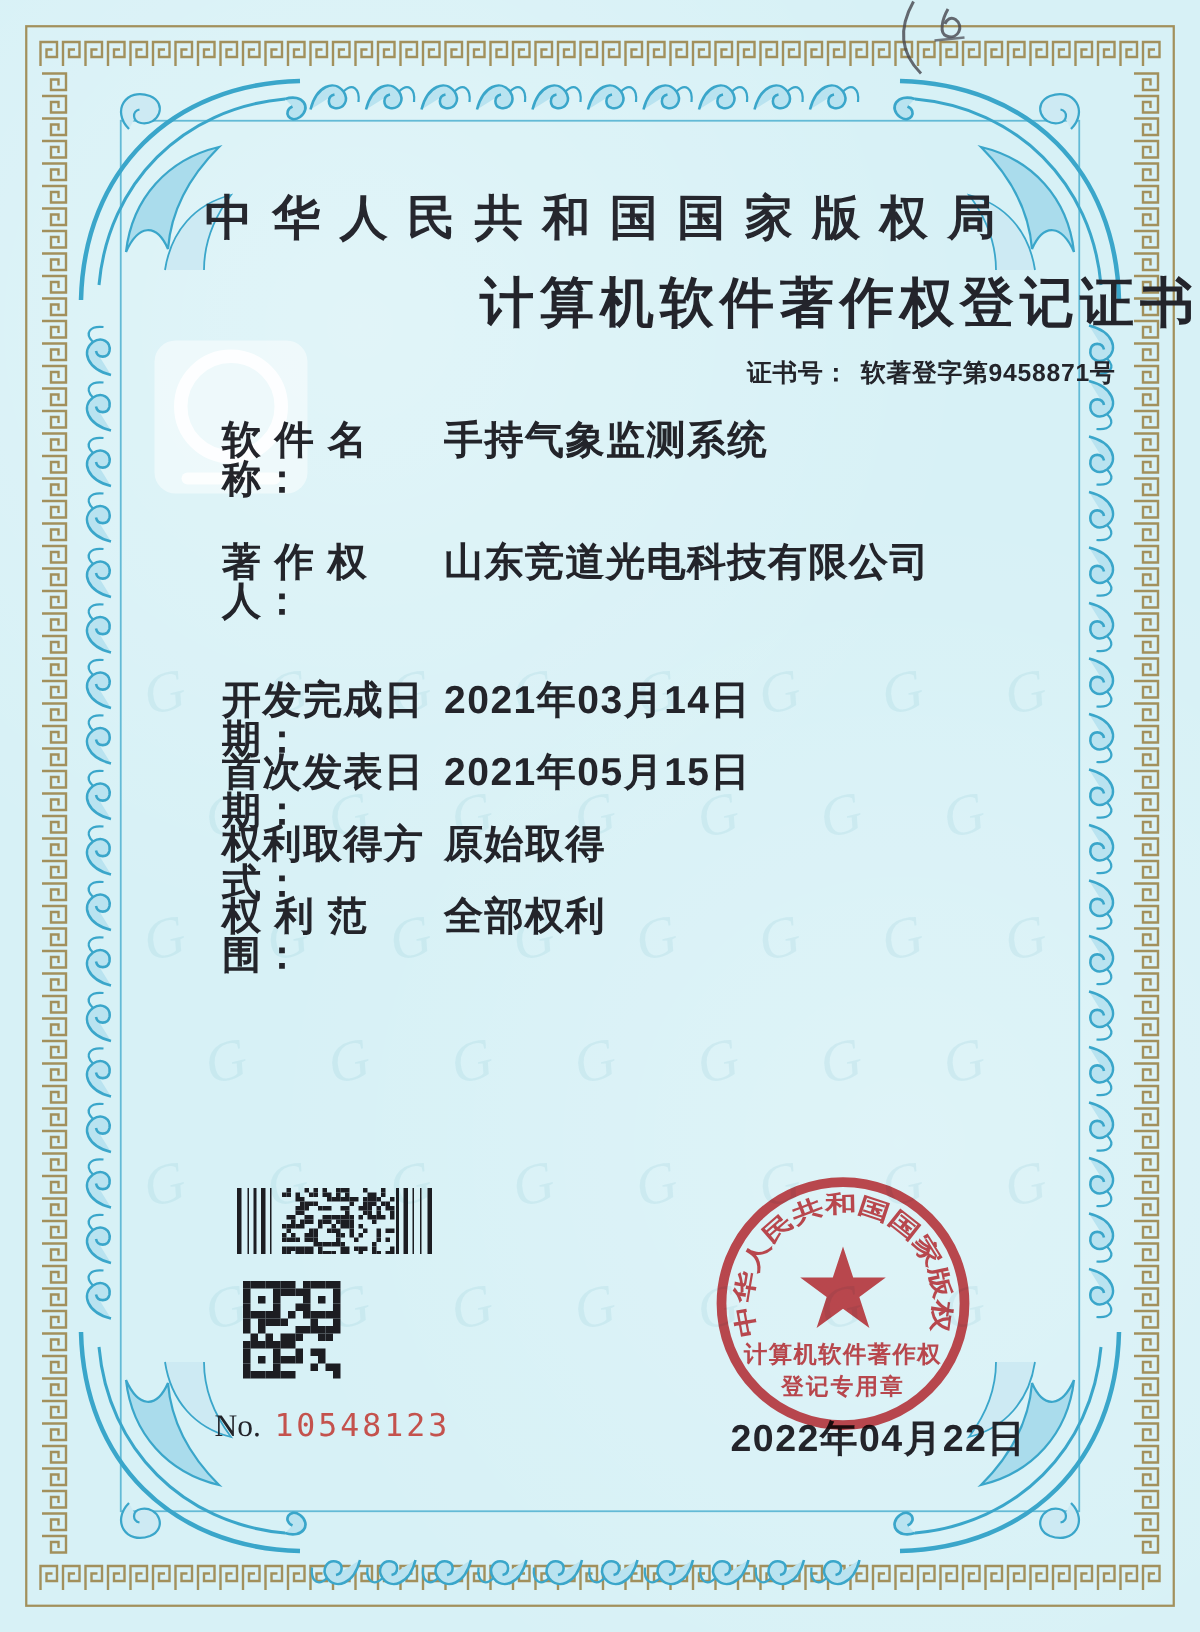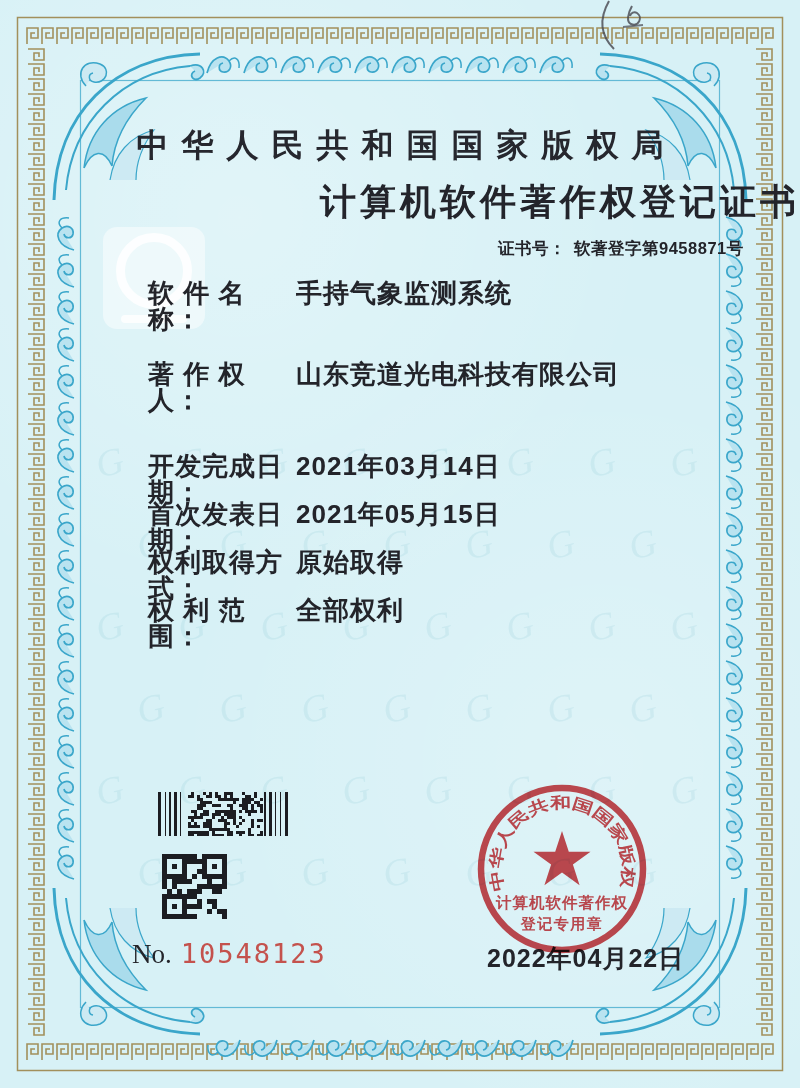--- a/index.html
+++ b/index.html
@@ -33,21 +33,21 @@
   .certno{left:498px;top:238px;font-size:16.5px;font-weight:700;letter-spacing:.5px;}
   .certno .v{margin-left:8px;}
   .field-row{left:104px;width:640px;font-size:26px;font-weight:700;letter-spacing:1px;line-height:26px;margin-left:44px;}
   .field-label{display:inline-block;width:148px;vertical-align:top;}
   .field-value{display:inline-block;vertical-align:top;}
   .field-value2{margin-left:148px;}
   .statement{left:76px;top:690px;width:646px;font-size:19.5px;font-weight:700;
       line-height:45px;letter-spacing:1px;text-indent:2.3em;text-align:justify;}
   .barcode{left:158px;top:792px;z-index:2;}
   .qr{left:162px;top:854px;z-index:2;}
-  .serial{left:132px;top:938px;font-size:27px;z-index:2;
+  .serial{left:143px;top:938px;font-size:21px;z-index:2;
       font-family:"Liberation Serif","DejaVu Serif",serif;}
   .serial .num{color:#c4524d;font-family:"DejaVu Sans Mono",monospace;letter-spacing:2px;margin-left:9px;}
   .issue-date{left:487px;top:942px;font-size:25px;font-weight:700;letter-spacing:1px;z-index:3;}
   .seal{left:458px;top:765px;z-index:3;mix-blend-mode:multiply;opacity:.93;}
   .penmark{left:585px;top:0;z-index:3;}
 </style>
 </head>
 <body>
 
 <div class="page">

